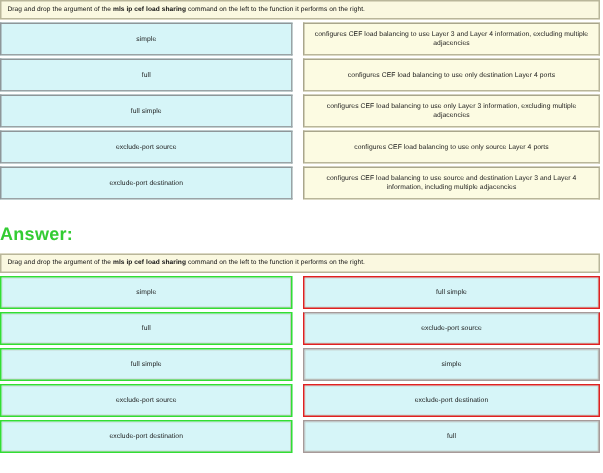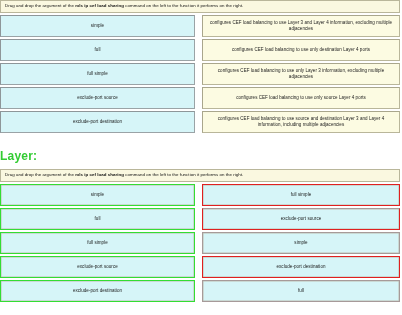--- a/index.html
+++ b/index.html
@@ -161,21 +161,21 @@
         <div class="cell cell-left">exclude-port destination</div>
         <div class="gap"></div>
         <div class="cell cell-right">configures CEF load balancing to use source and destination Layer 3 and Layer 4 information, including multiple adjacencies</div>
       </div>
 
     </div>
   </div>
 
   <div class="spacer-16"></div>
 
-  <div class="answer-heading">Layer:</div>
+  <div class="answer-heading">Answer:</div>
 
   <div class="spacer-6"></div>
 
   <div class="exhibit">
 
     <div class="prompt-bar">
       <span>Drag and drop the argument of the </span><b>mls ip cef load sharing</b><span> command on the left to the function it performs on the right.</span>
     </div>
 
     <div class="rows">

